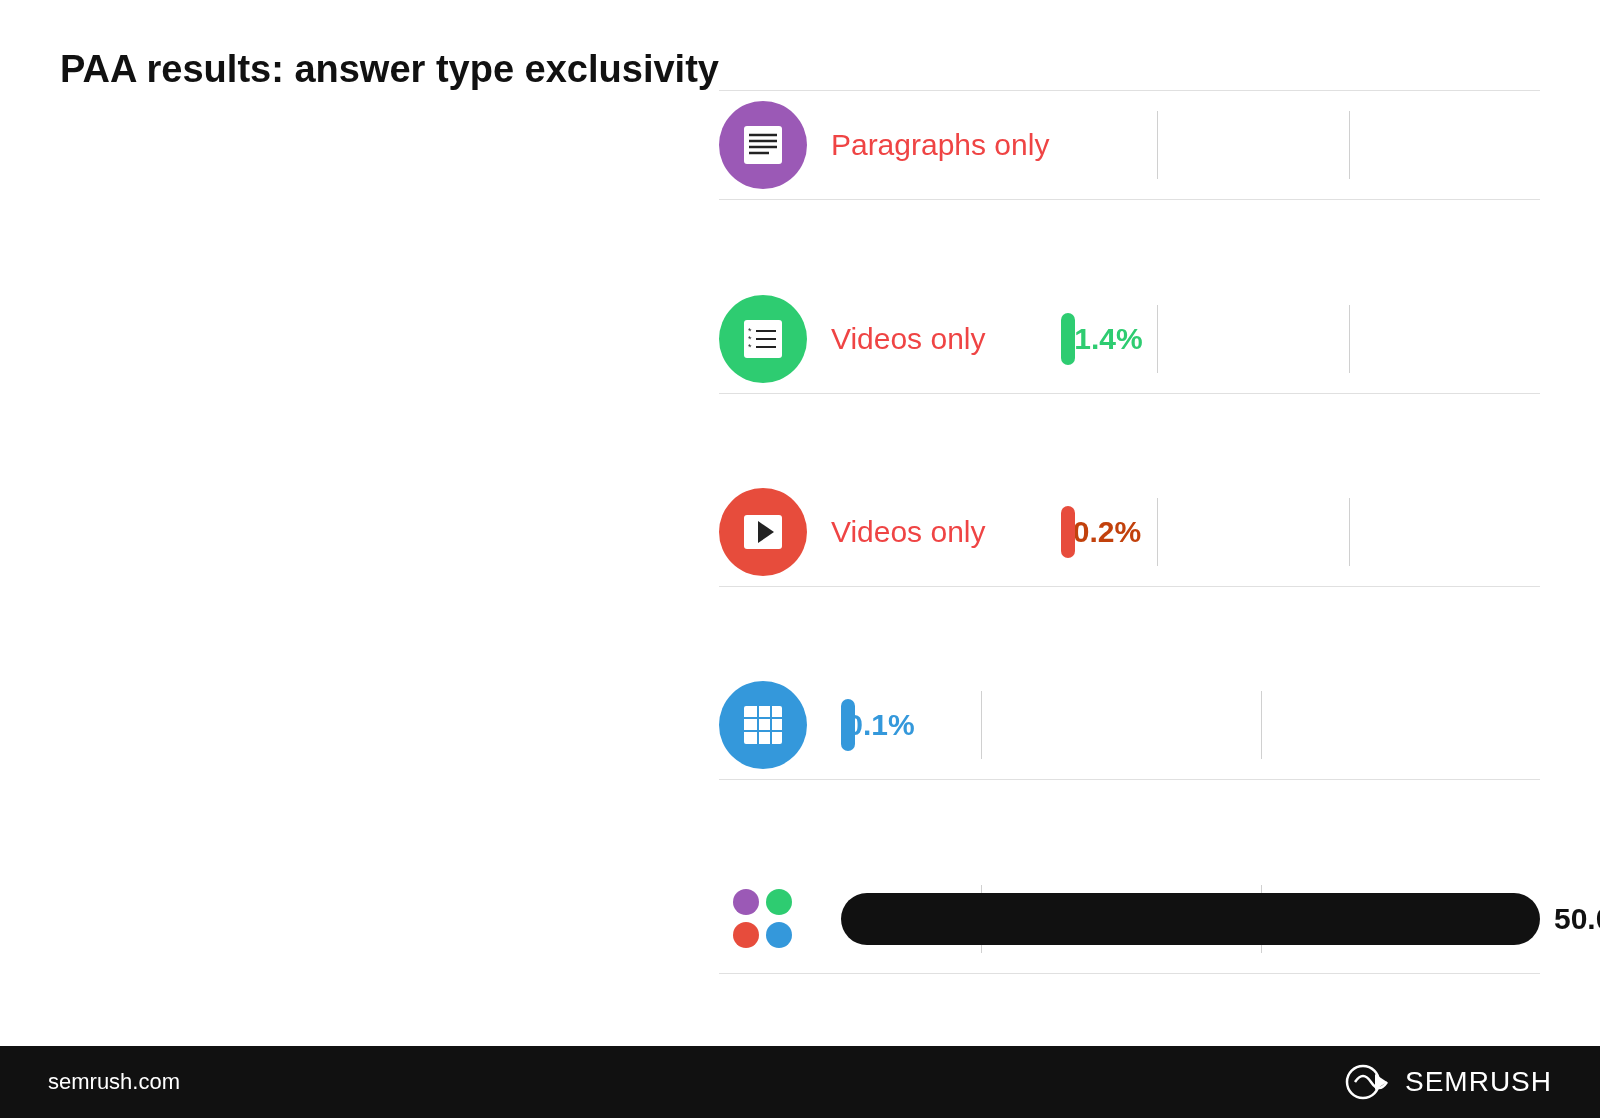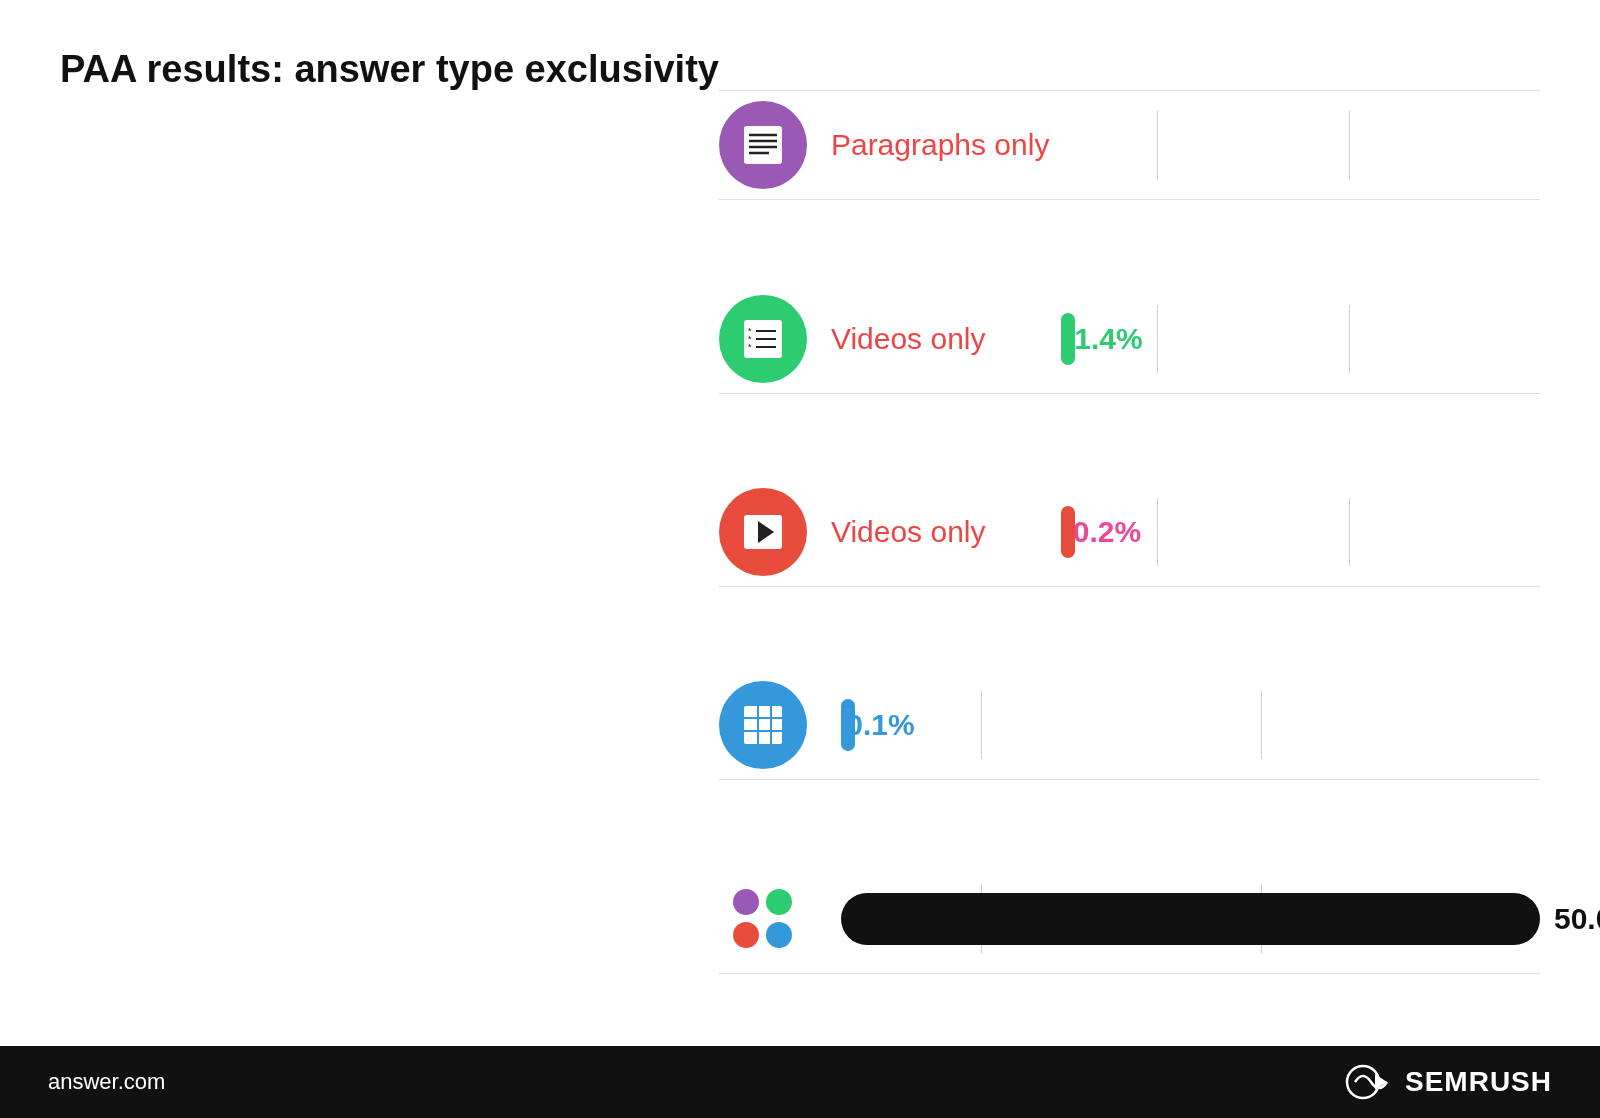--- a/index.html
+++ b/index.html
@@ -147,21 +147,21 @@
     }
 
     .semrush-icon {
       width: 50px;
       height: 36px;
     }
 
     .semrush-text {
       color: #fff;
       font-size: 28px;
-      font-weight: 700;
+      font-weight: 400;
       letter-spacing: 1px;
     }
 
     
     .icon-svg {
       width: 54px;
       height: 54px;
     }
   </style>
 </head>
@@ -214,21 +214,21 @@
       </div>
       <div class="bar-row">
         <div class="icon-circle" style="background: rgb(231, 76, 60);">
           <svg class="icon-svg" viewBox="0 0 54 54" fill="none" xmlns="http://www.w3.org/2000/svg">
         <rect x="8" y="10" width="38" height="34" rx="3" fill="white"></rect>
         <polygon points="22,16 38,27 22,38" fill="#222"></polygon>
       </svg>
         </div>
         <div class="label-text">Videos only</div>
         <div class="bar-container" style="position: relative;">
-          <div class="bar-value" style="color: #ec4899; left: 0.4%; margin-left: 10px;">0.2%</div>
+          <div class="bar-value" style="color: #c2410c; left: 0.4%; margin-left: 10px;">0.2%</div>
           <div class="grid-lines">
             <div class="grid-line" style="margin-left: 20%;"></div>
             <div class="grid-line" style="margin-left: 40%;"></div>
           </div>
           <div class="bar-track" style="background: rgb(231, 76, 60); width: 0.4%; min-width: 14px;"></div>
         </div>
       </div>
       <div class="bar-row">
         <div class="icon-circle" style="background: rgb(52, 152, 219);">
           <svg class="icon-svg" viewBox="0 0 54 54" fill="none" xmlns="http://www.w3.org/2000/svg">
@@ -265,21 +265,21 @@
           </div>
           <div class="bar-track" style="background: rgb(17, 17, 17); width: 100%; min-width: 14px;">
             <div class="bar-value" style="color: rgb(17, 17, 17); left: calc(100% + 14px);">50.0%</div>
           </div>
         </div>
       </div>
     </div>
 </div>
 
 <div class="footer">
-  <span class="footer-url">answer.com</span>
+  <span class="footer-url">semrush.com</span>
   <div class="semrush-logo">
 
     <svg class="semrush-icon" viewBox="0 0 50 36" fill="none" xmlns="http://www.w3.org/2000/svg">
       <circle cx="18" cy="18" r="16" stroke="white" stroke-width="2.5" fill="none"></circle>
       <path d="M 10 18 Q 18 6 26 18 Q 34 30 42 18" stroke="white" stroke-width="2.5" fill="none"></path>
       <polyline points="30,10 42,18 30,26" fill="white"></polyline>
     </svg>
     <span class="semrush-text">SEMRUSH</span>
   </div>
 </div>

